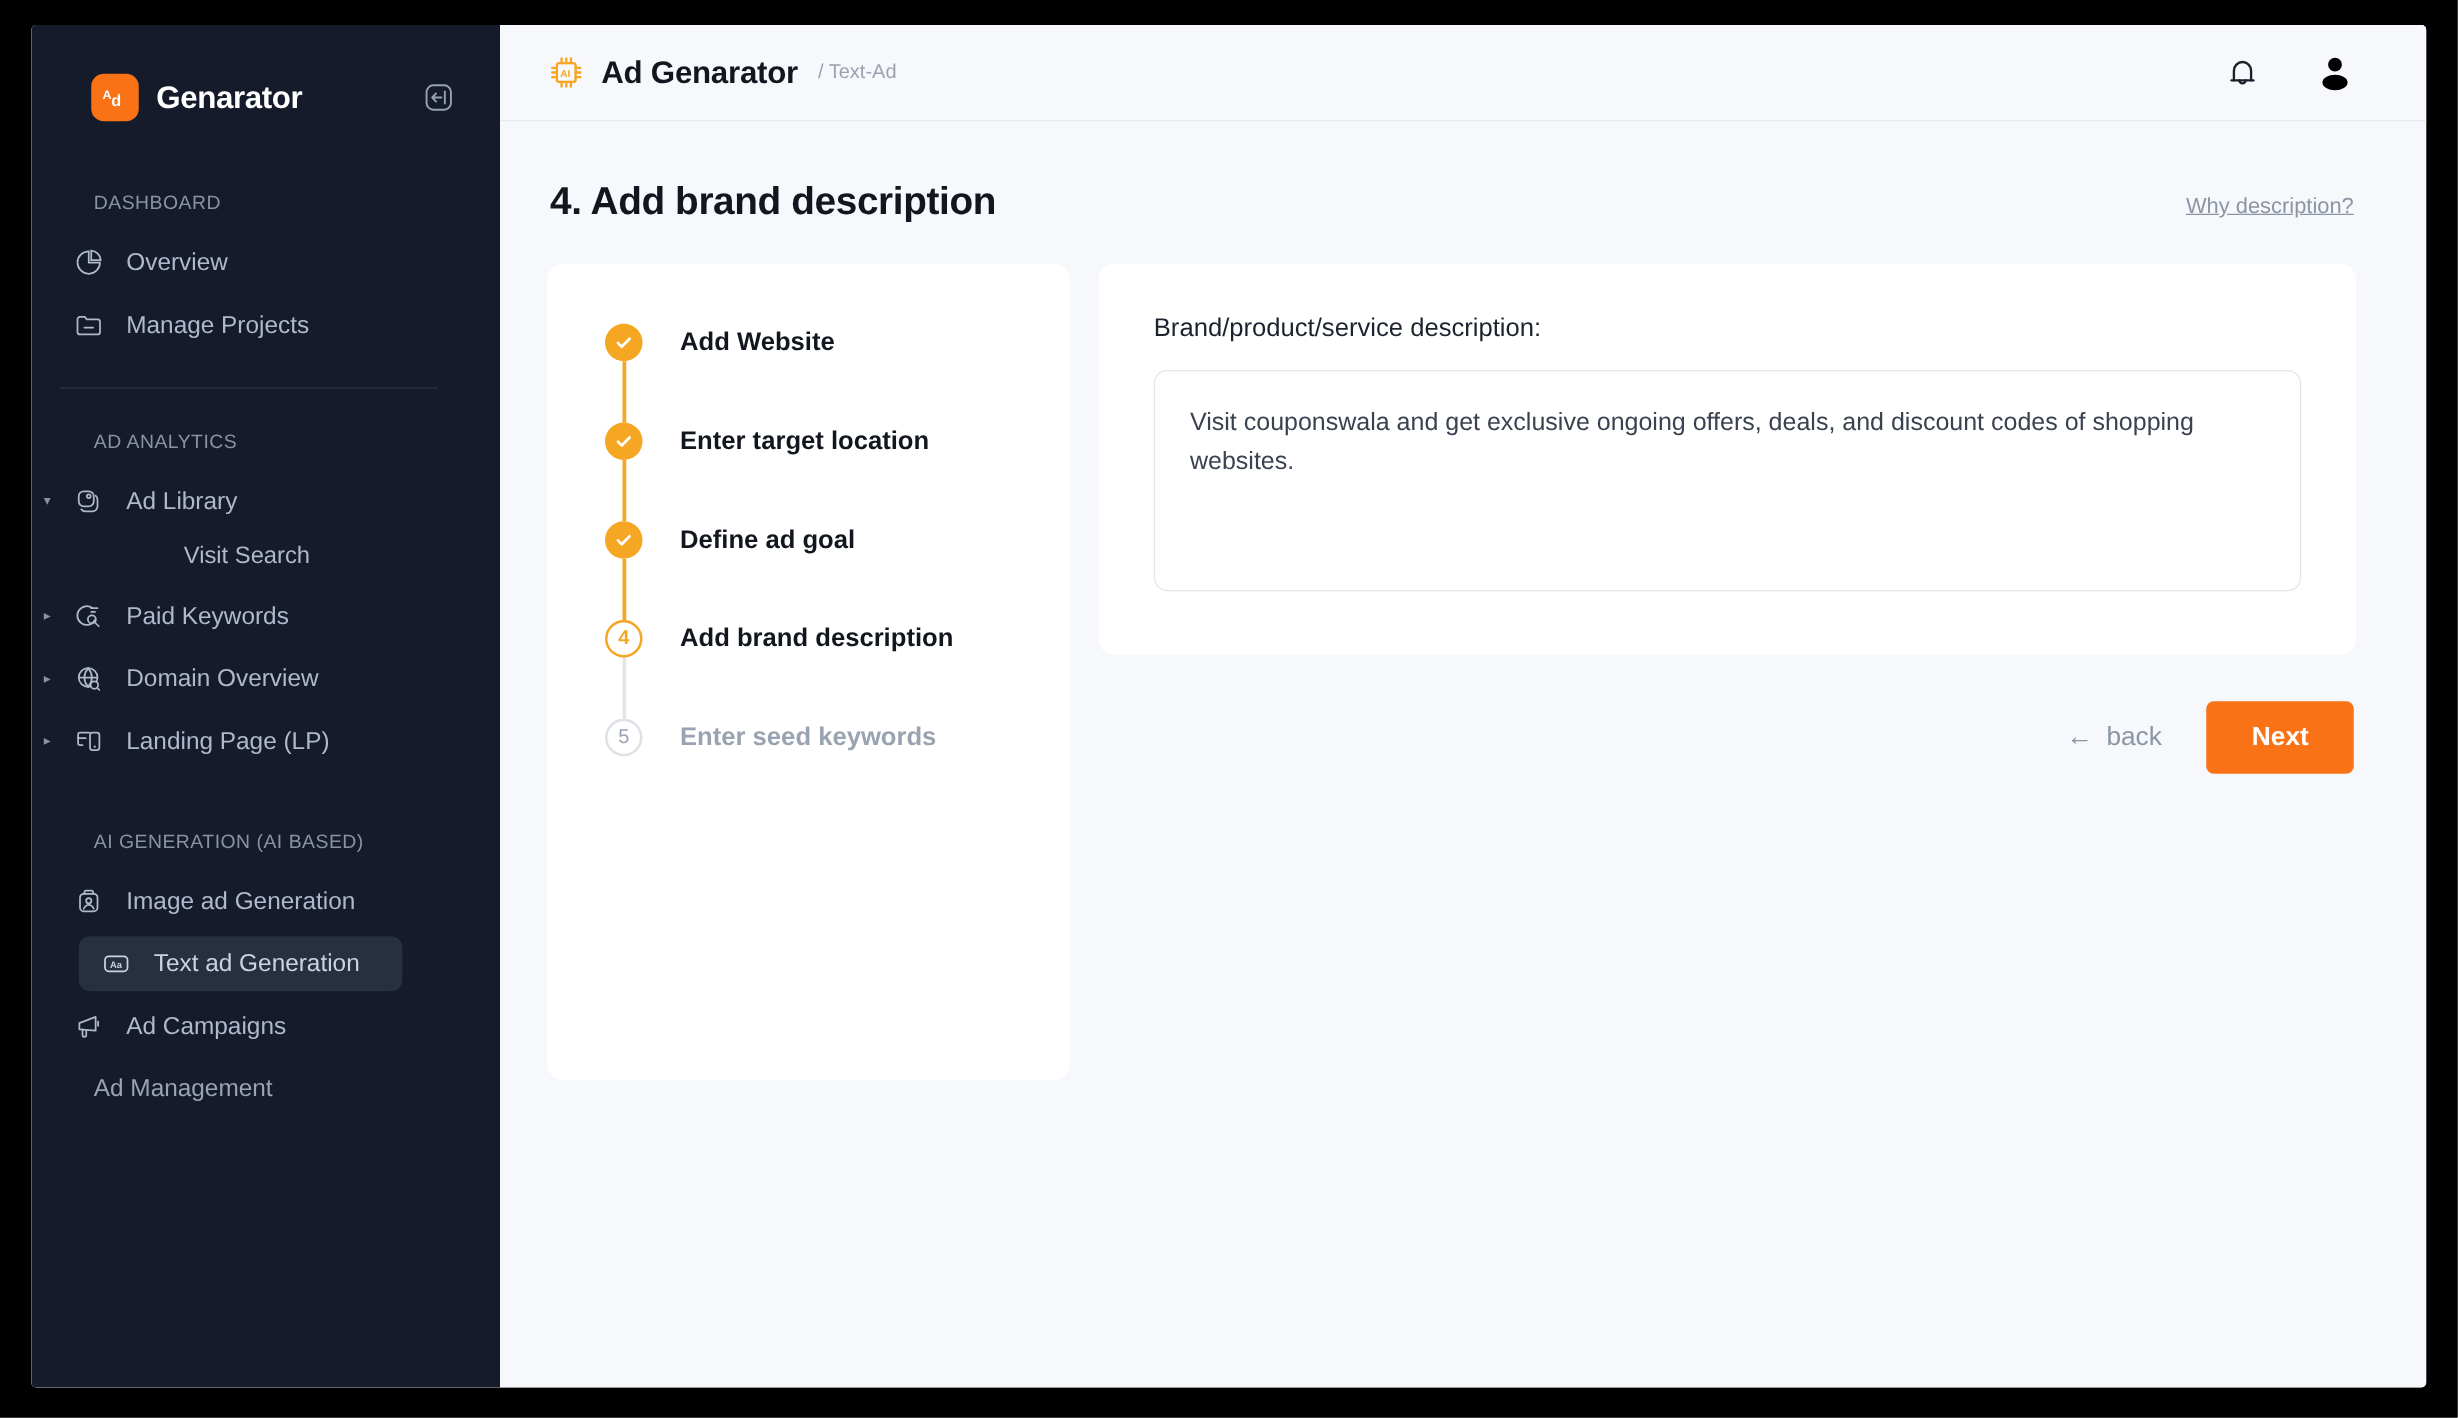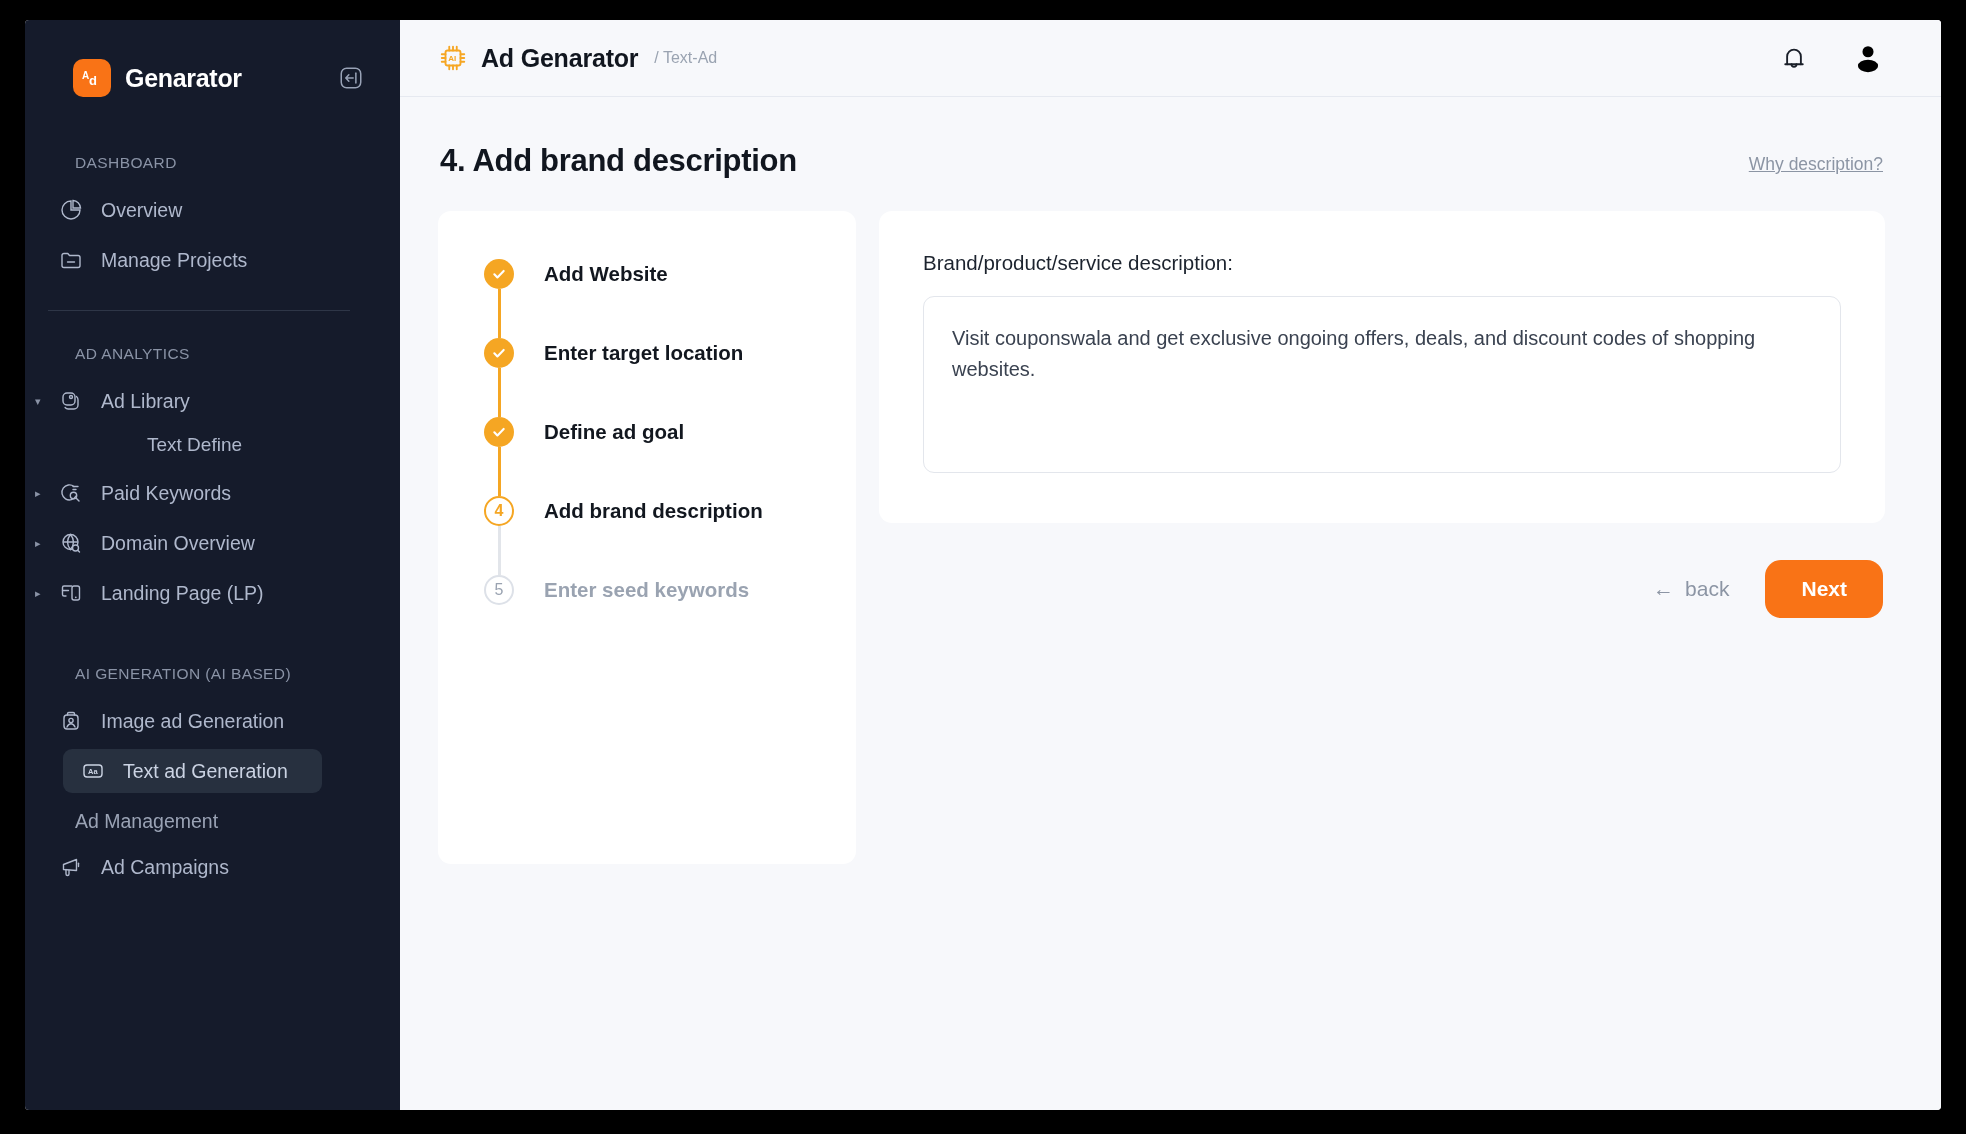--- a/index.html
+++ b/index.html
@@ -274,21 +274,21 @@
     gap: 11px;
     background: none; border: none;
     font-family: "Liberation Sans", sans-serif;
   }
   .next-btn {
     background: #F97316;
     color: #FFFFFF;
     font-size: 21px;
     font-weight: 700;
     border: none;
-    border-radius: 16px;
+    border-radius: 6px;
     padding: 17px 36px;
     cursor: pointer;
     font-family: "Liberation Sans", sans-serif;
   }
 </style>
 </head>
 <body>
 
 <div class="app">
 
@@ -343,21 +343,21 @@
         <svg width="24" height="24" viewBox="0 0 24 24" fill="none" stroke="#AFB8CC" stroke-width="1.4">
           <rect x="4" y="4" width="12" height="12" rx="4"></rect>
           <path d="M17.5 7.5a4 4 0 0 1 1.5 3.2V16a4 4 0 0 1-4 4H9.2a4 4 0 0 1-3.1-1.5" stroke-linecap="round"></path>
           <circle cx="12" cy="8" r="1.5"></circle>
         </svg>
       </span>
       <span>Ad Library</span>
     </div>
 
     <div class="nav-item sub">
-      <span>Text Define</span>
+      <span>Visit Search</span>
     </div>
 
 
     <div class="nav-item">
       <span class="caret">▸</span>
       <span class="ico">
         <svg width="24" height="24" viewBox="0 0 24 24" fill="none" stroke="#AFB8CC" stroke-width="1.4">
           <path d="M15 5.5A7.5 7.5 0 1 0 17 15" stroke-linecap="round"></path>
           <circle cx="14.5" cy="14.5" r="3.2"></circle>
           <path d="M17 17l3 3" stroke-linecap="round"></path>
@@ -410,32 +410,32 @@
     <div class="nav-item active">
       <span class="ico">
         <svg width="24" height="24" viewBox="0 0 24 24" fill="none" stroke="#CBD3E3" stroke-width="1.4">
           <rect x="3" y="6" width="18" height="12" rx="3"></rect>
           <text x="7" y="15" font-family="Liberation Sans, sans-serif" font-size="7.5" font-weight="700" fill="#CBD3E3" stroke="none">Aa</text>
         </svg>
       </span>
       <span>Text ad Generation</span>
     </div>
 
-    <div class="nav-item plainlabel">Ad Management</div>
-
     <div class="nav-item">
       <span class="ico">
         <svg width="24" height="24" viewBox="0 0 24 24" fill="none" stroke="#AFB8CC" stroke-width="1.4">
           <path d="M4.5 9.5L17.5 4.5v11L4.5 14.5z" stroke-linejoin="round"></path>
           <path d="M7 14.5V19a1.5 1.5 0 0 0 3 0v-3.8" stroke-linecap="round" stroke-linejoin="round"></path>
           <path d="M19.5 8.2v3.4" stroke-linecap="round"></path>
         </svg>
       </span>
       <span>Ad Campaigns</span>
     </div>
+
+    <div class="nav-item plainlabel">Ad Management</div>
 
   </aside>
 
   <section class="main">
 
     <header class="topbar">
       <span class="chip-icon">
         <svg width="30" height="30" viewBox="0 0 24 24" fill="none" stroke="#F6A623" stroke-width="1.5">
           <rect x="6" y="6" width="12" height="12" rx="1.6"></rect>
           <path d="M9 3v3M12 3v3M15 3v3M9 18v3M12 18v3M15 18v3M3 9h3M3 12h3M3 15h3M18 9h3M18 12h3M18 15h3" stroke-linecap="round"></path>

